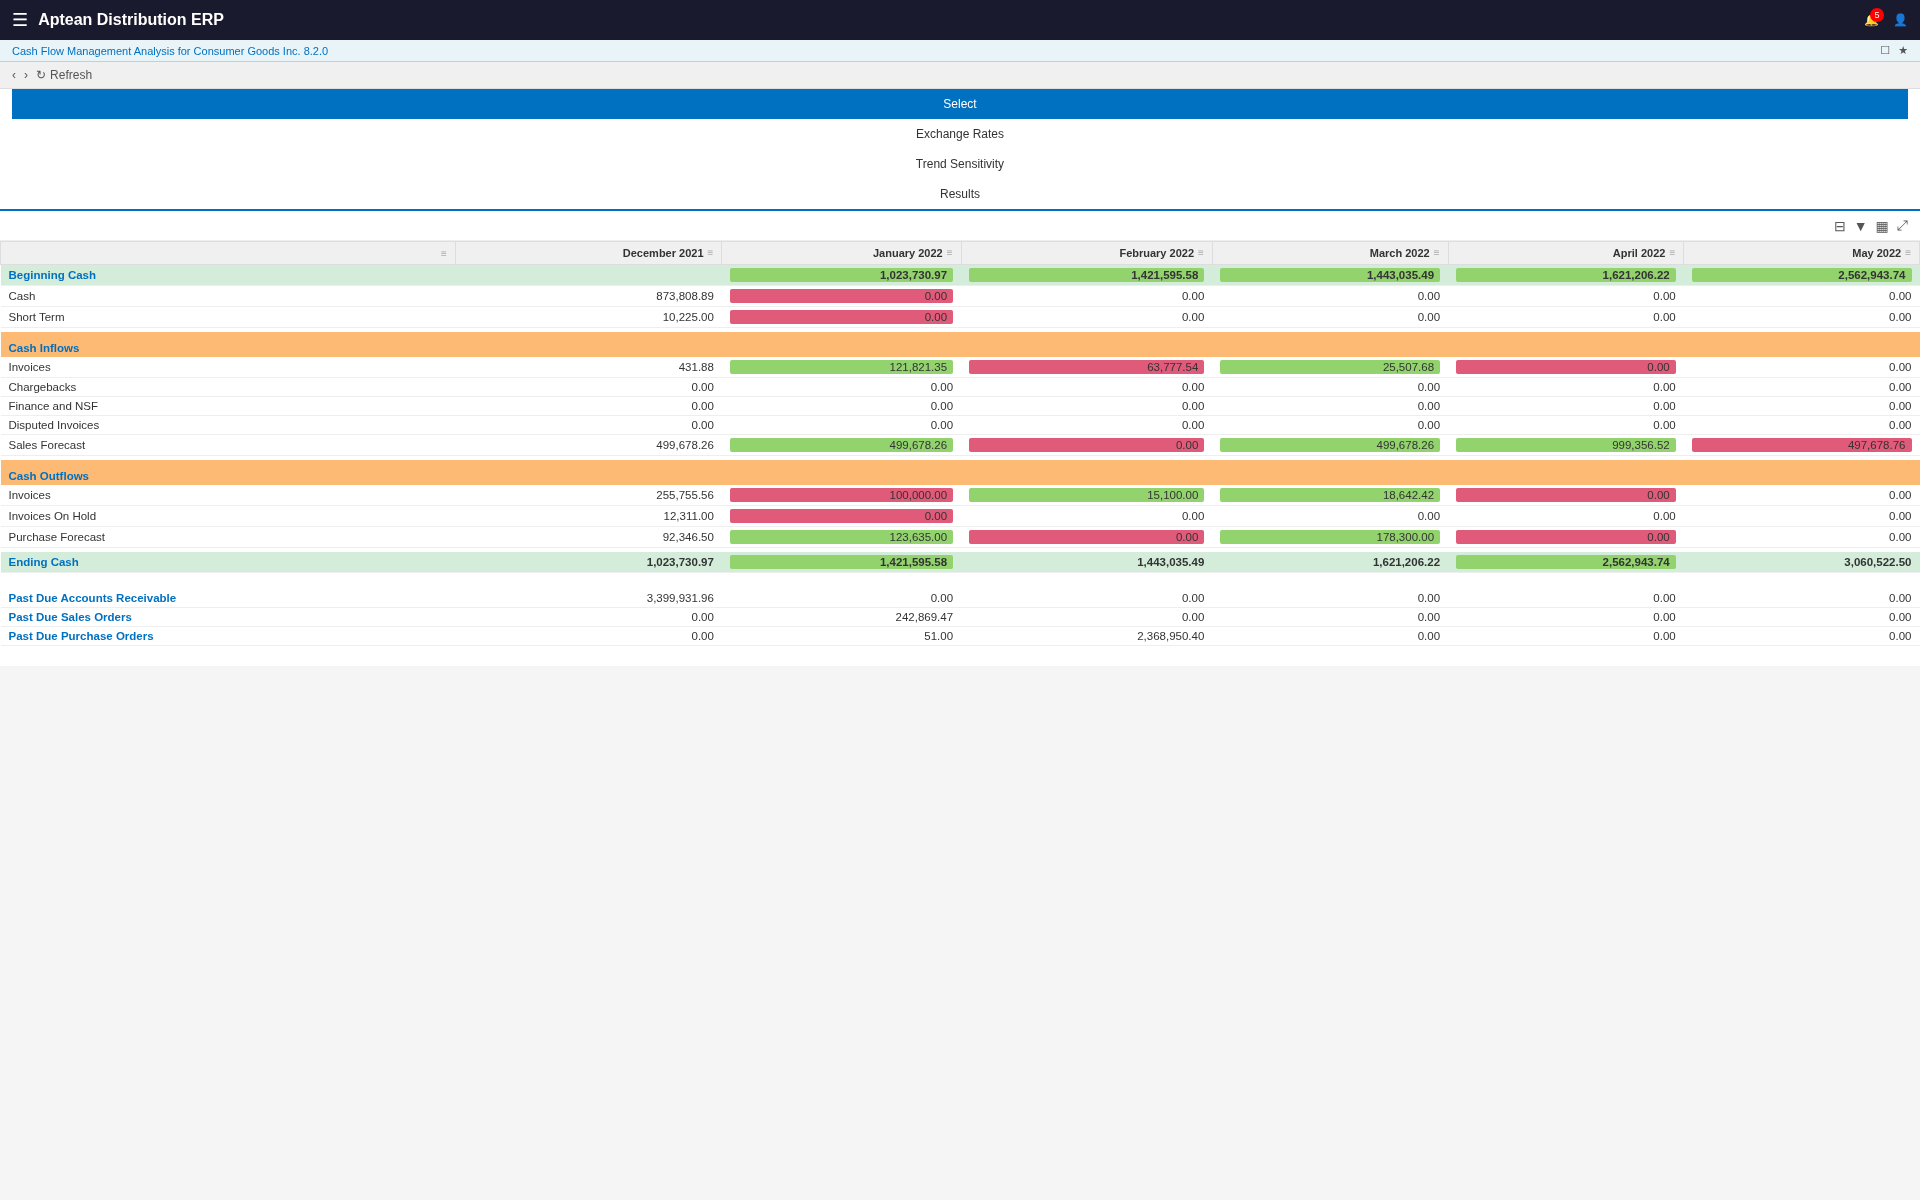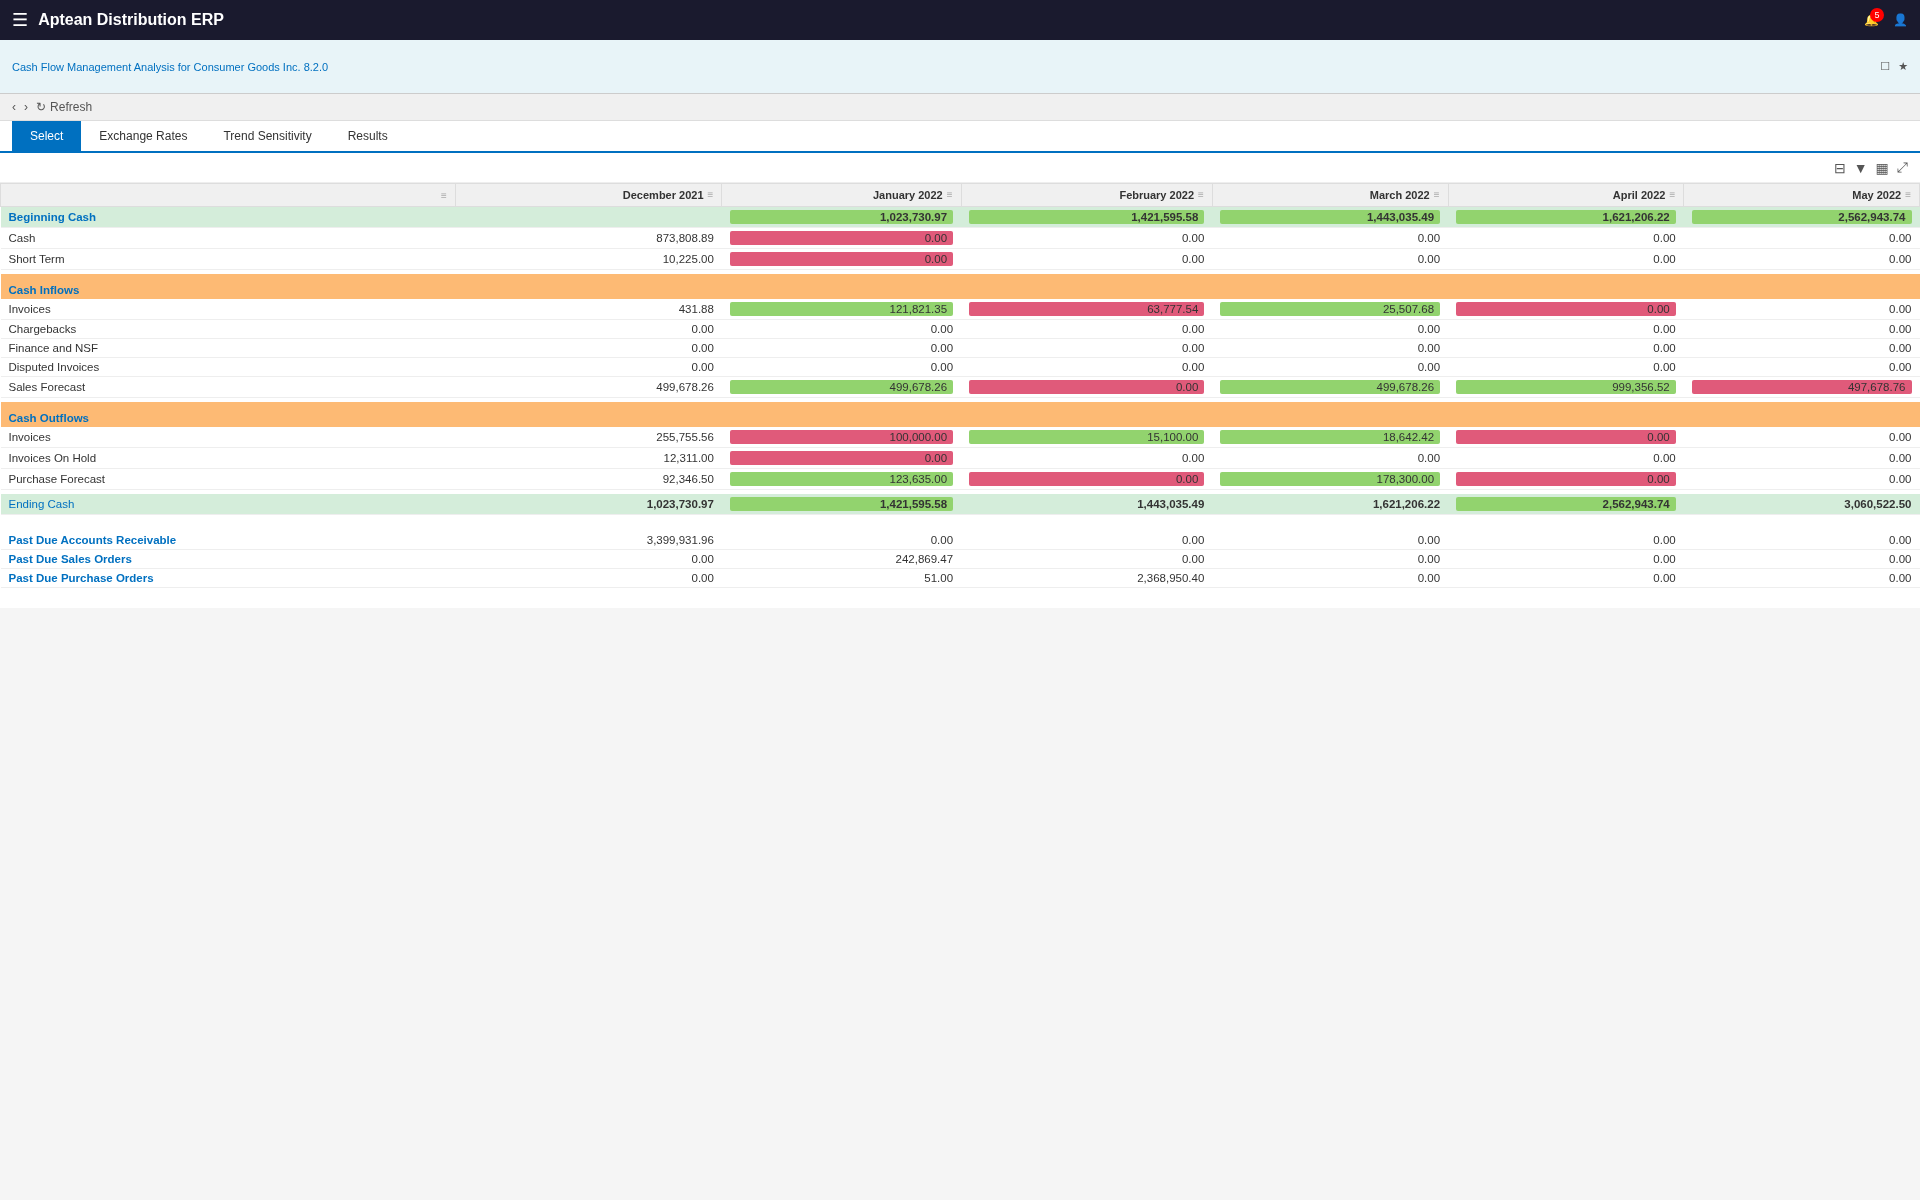--- a/index.html
+++ b/index.html
@@ -17,21 +17,21 @@
     }
     .top-bar-left { display: flex; align-items: center; gap: 10px; }
     .top-bar-title { font-size: 16px; font-weight: bold; }
     .top-bar-right { display: flex; align-items: center; gap: 14px; }
     .notif-badge { position: relative; }
     .badge { background: red; color: white; border-radius: 50%; font-size: 9px; width: 14px; height: 14px; display: flex; align-items: center; justify-content: center; position: absolute; top: -5px; right: -5px; }
 
     
     .subtitle-bar {
       background: #e8f4f8;
-      padding: 20px 12px;
+      padding: 4px 12px;
       font-size: 11px;
       color: #0070c0;
       display: flex;
       justify-content: space-between;
       align-items: center;
       border-bottom: 1px solid #ccc;
     }
 
     
     .refresh-bar {
@@ -52,20 +52,21 @@
       align-items: center;
       gap: 4px;
     }
 
     
     .tab-bar {
       background: #fff;
       display: flex;
       border-bottom: 2px solid #0070c0;
       padding: 0 12px;
+      flex-direction: column;
     }
     .tab {
       padding: 8px 18px;
       cursor: pointer;
       font-size: 12px;
       border: none;
       background: none;
       color: #333;
     }
     .tab.active {
@@ -417,21 +418,21 @@
             <span class="cell-pink">0.00</span>
           </td>
         <td>0.00</td>
       </tr>
 
       <tr class="spacer-row">
           <td colspan="7"></td>
         </tr>
 
       <tr class="cash-row">
-        <td style="color:#0070c0;font-weight:400;margin-left:40px;">Ending Cash</td>
+        <td style="color:#0070c0;font-weight:700;margin-left:40px;">Ending Cash</td>
         <td>1,023,730.97</td>
         <td>
             <span class="cell-green">1,421,595.58</span>
           </td>
         <td>1,443,035.49</td>
         <td>1,621,206.22</td>
         <td>
             <span class="cell-green">2,562,943.74</span>
           </td>
         <td>3,060,522.50</td>

